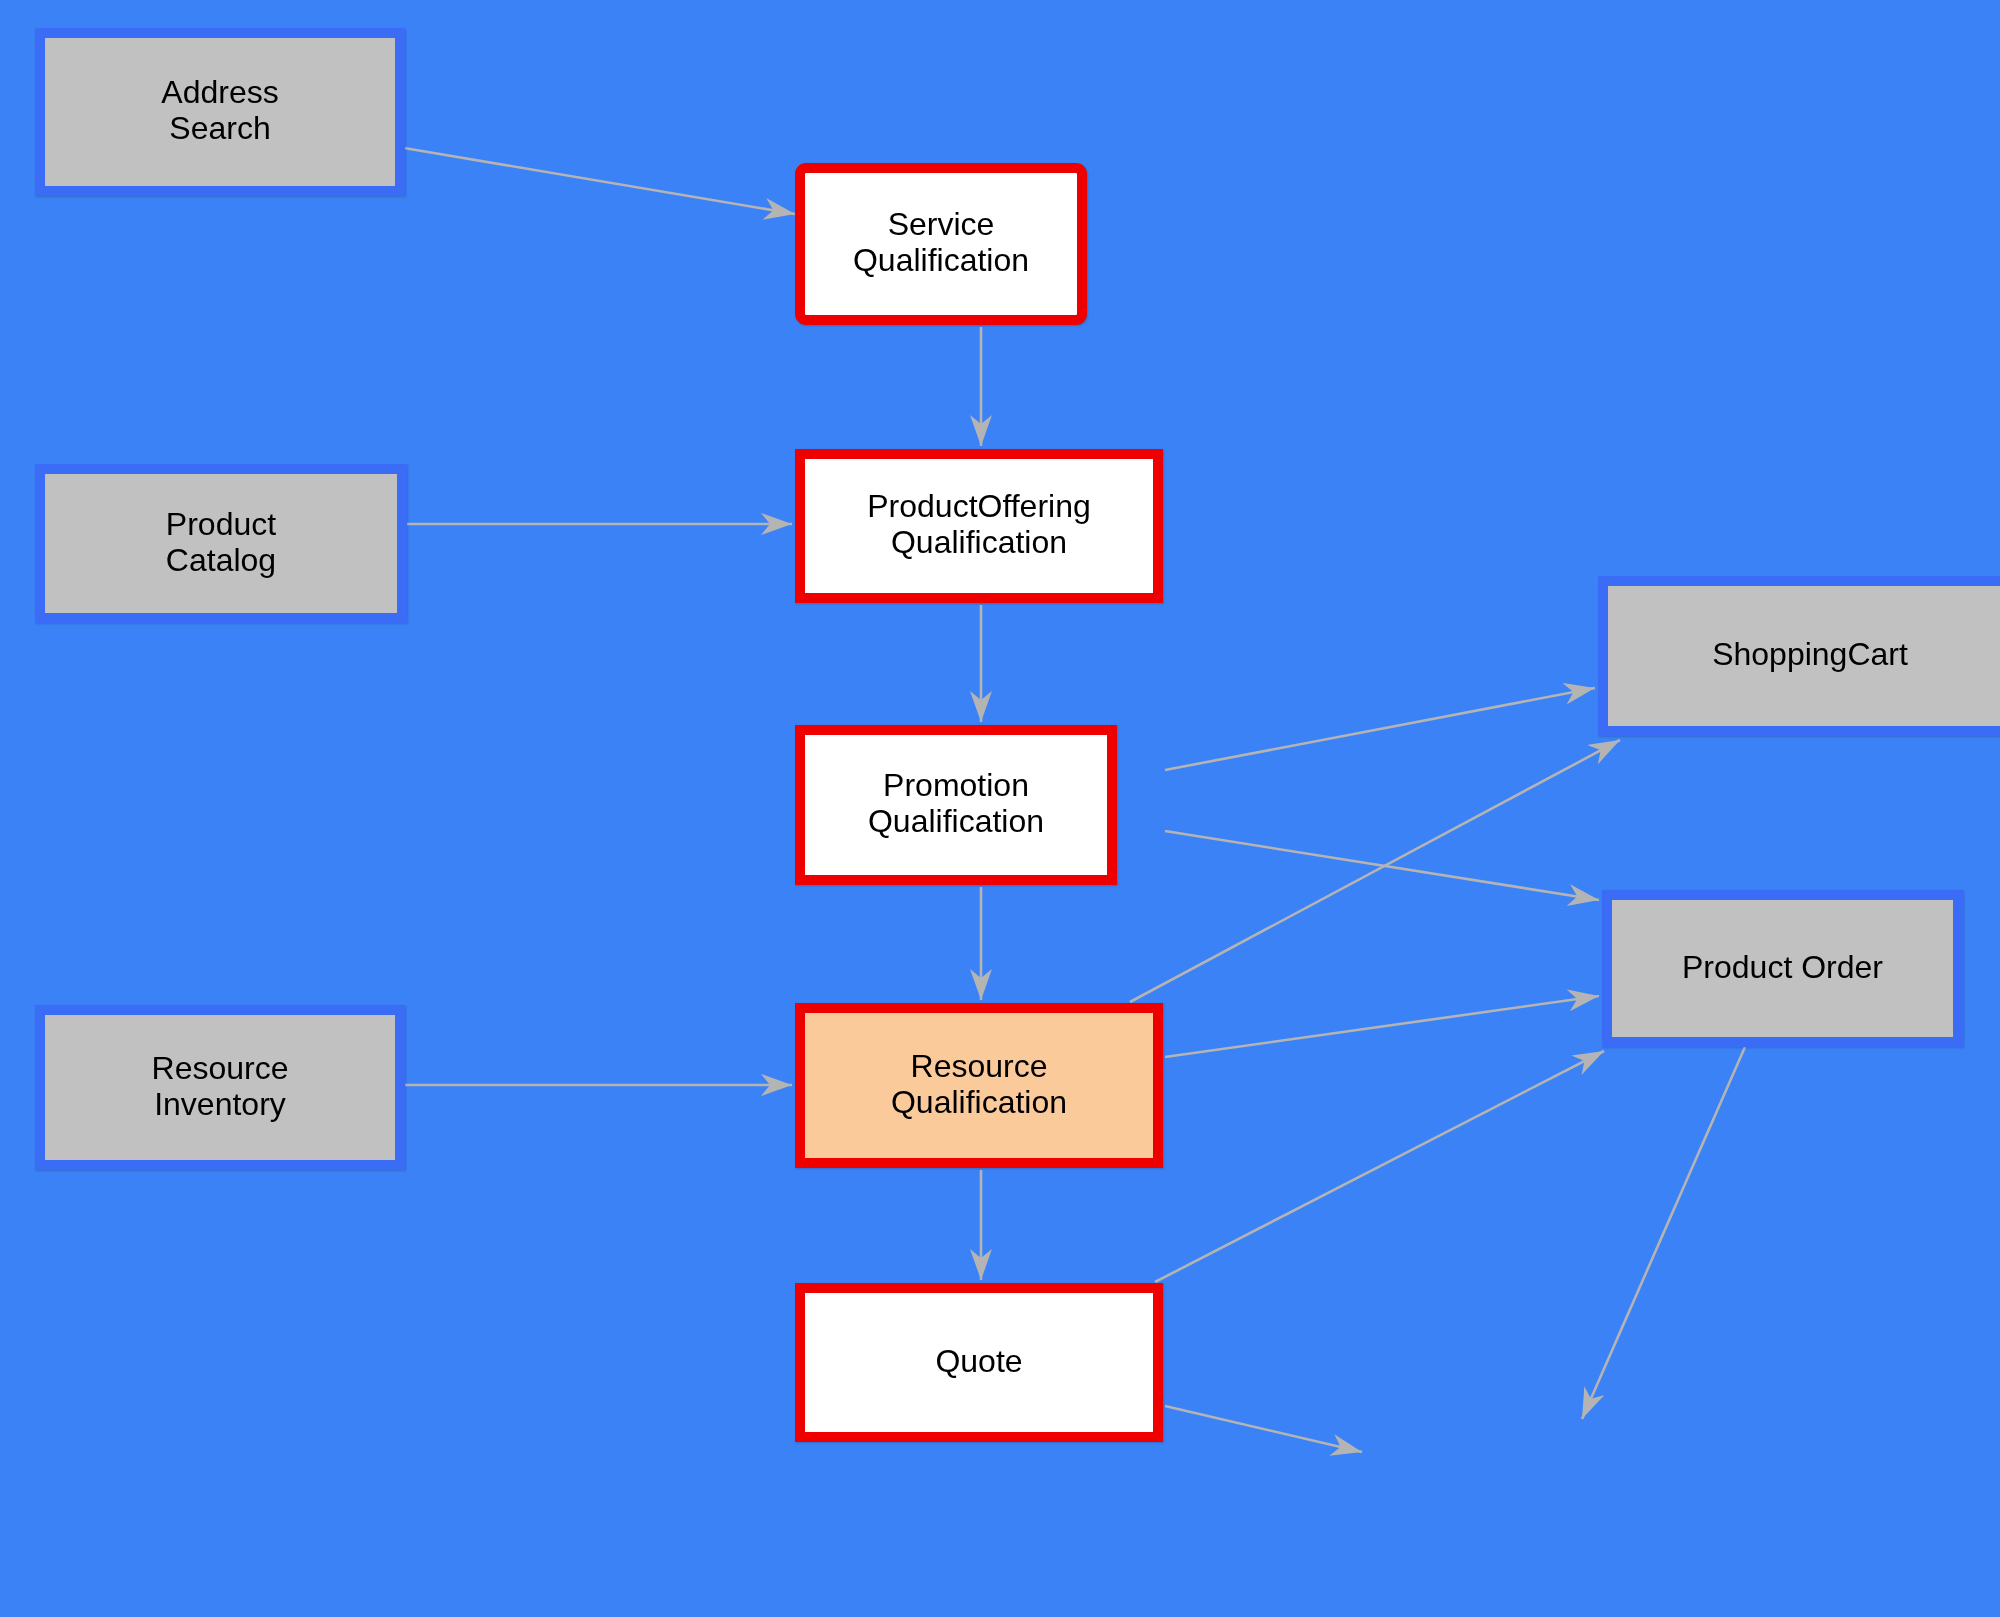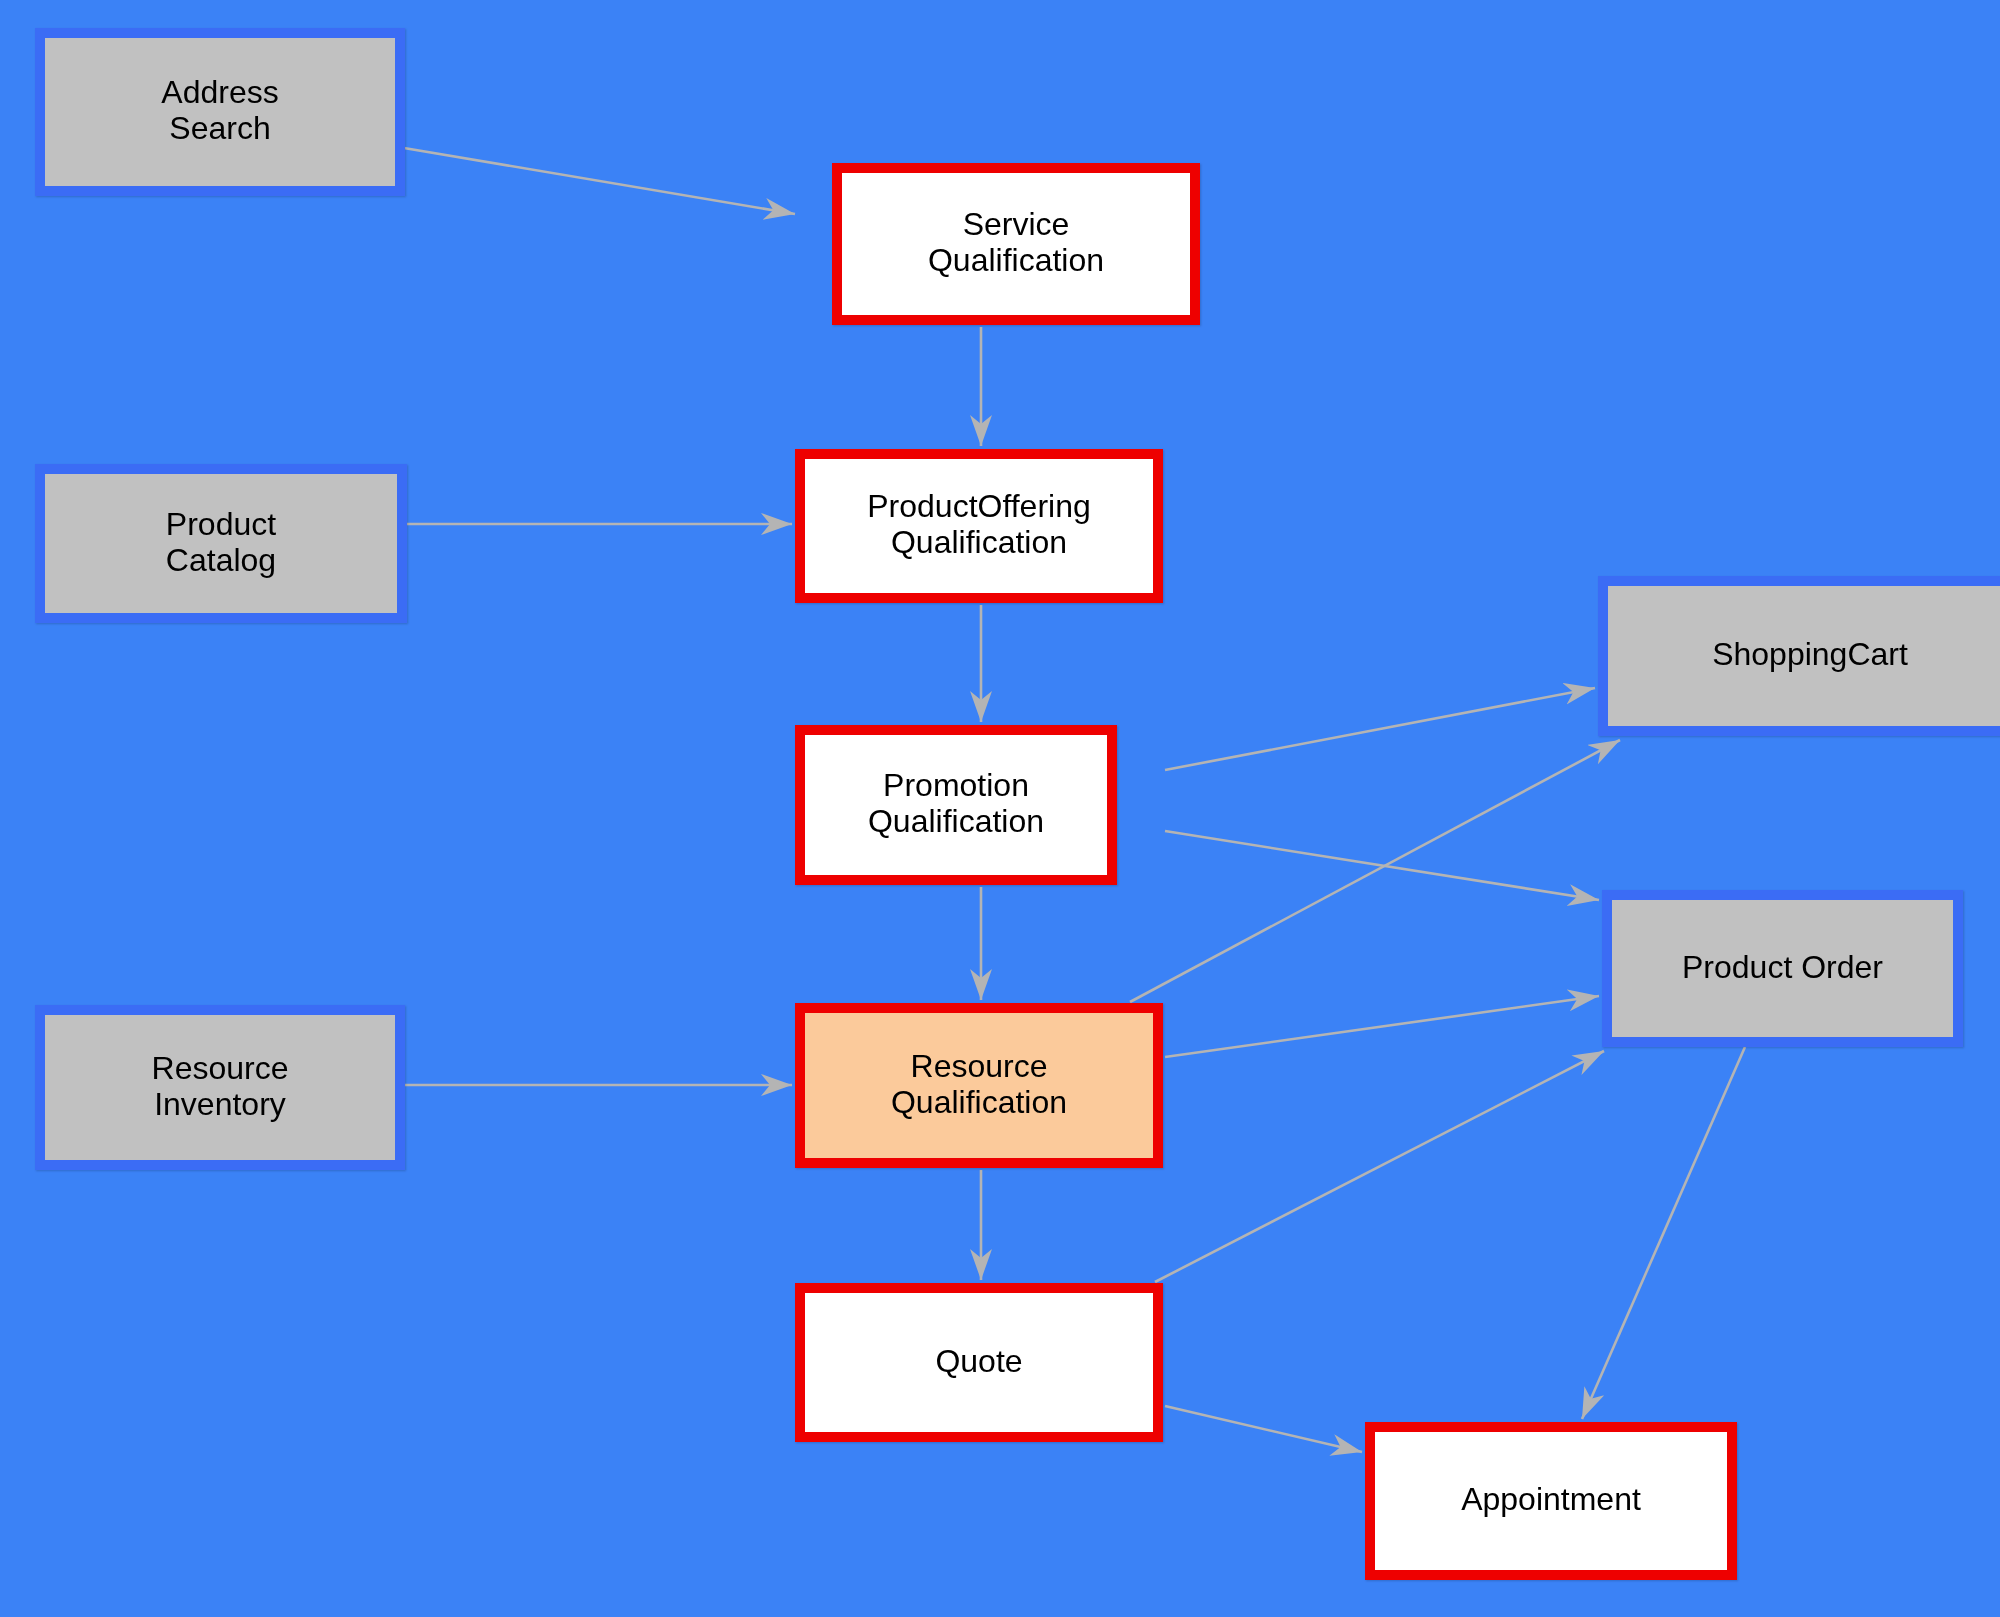--- a/index.html
+++ b/index.html
@@ -77,21 +77,21 @@
       <line x1="1165" y1="1057" x2="1599" y2="996" marker-end="url(#arrowhead)"></line>
       <line x1="981" y1="1170" x2="981" y2="1280" marker-end="url(#arrowhead)"></line>
       <line x1="1155" y1="1282" x2="1604" y2="1051" marker-end="url(#arrowhead)"></line>
       <line x1="1165" y1="1406" x2="1362" y2="1452" marker-end="url(#arrowhead)"></line>
       <line x1="1745" y1="1047" x2="1582" y2="1419" marker-end="url(#arrowhead)"></line>
     </svg>
 <div class="node system" style="left: 35px; top: 28px; width: 370px; height: 168px;">
     <span class="label">Address
 Search</span>
   </div>
-    <div class="node api" style="left: 832px; top: 163px; width: 368px; height: 162px;">
+    <div class="node api" style="left: 795px; top: 163px; width: 292px; height: 162px; border-radius: 11px;">
     <span class="label">Service
 Qualification</span>
   </div>
     <div class="node system" style="left: 35px; top: 444px; width: 372px; height: 159px; margin-top: 20px;">
     <span class="label">Product
 Catalog</span>
   </div>
     <div class="node api" style="left: 795px; top: 449px; width: 368px; height: 154px;">
     <span class="label">ProductOffering
 Qualification</span>
@@ -110,16 +110,13 @@
     <span class="label">Resource
 Inventory</span>
   </div>
     <div class="node api-highlight" style="left: 795px; top: 1003px; width: 368px; height: 165px;">
     <span class="label">Resource
 Qualification</span>
   </div>
     <div class="node api" style="left: 795px; top: 1283px; width: 368px; height: 159px;">
     <span class="label">Quote</span>
   </div>
-    <div class="node api" style="left: 1365px; top: 1422px; width: 372px; height: 158px;">
-    <span class="label">Appointment</span>
-  </div>
   </div>
 
 </body></html>

